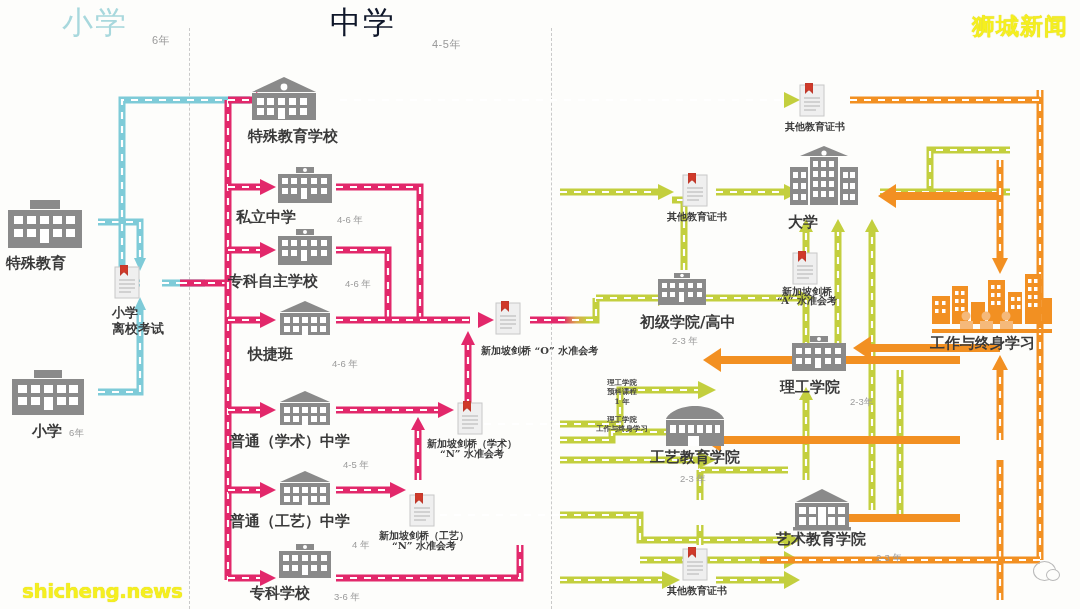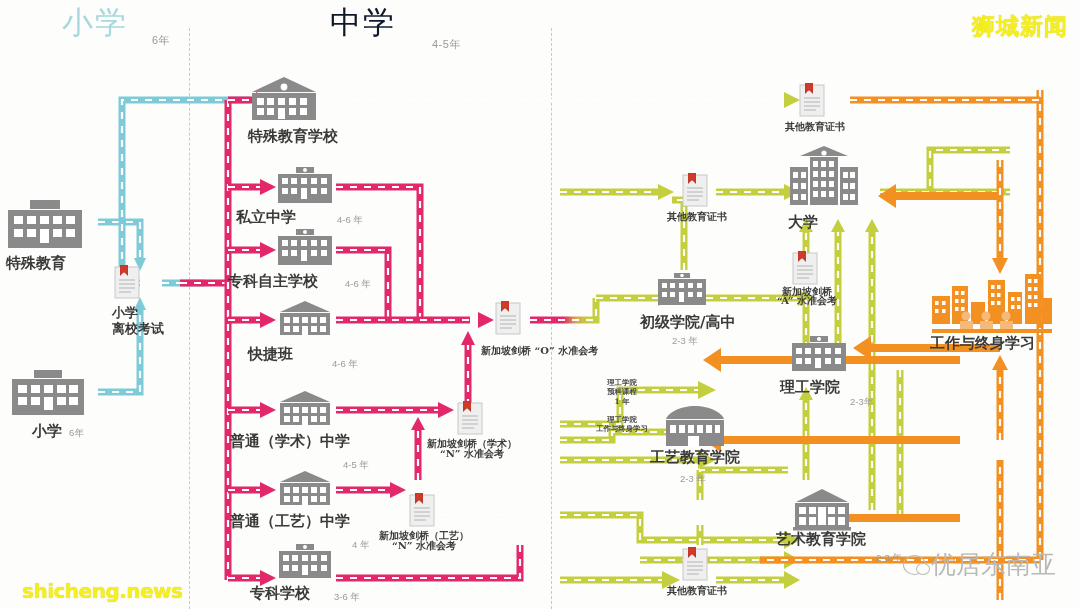--- a/index.html
+++ b/index.html
@@ -410,21 +410,20 @@
   <div class="hdr-yrs" style="left:152px;top:33px;">6年</div>
 
   <div class="hdr" style="left:330px;top:2px;color:#0f172a;">中学</div>
   <div class="hdr-yrs" style="left:432px;top:37px;">4-5年</div>
 
 
   <div class="wm wm-yellow" style="right:12px;top:11px;font-size:23px;letter-spacing:1px;">狮城新闻</div>
   <div class="wm wm-yellow" style="left:22px;bottom:6px;font-size:20px;font-family:'DejaVu Sans',sans-serif;letter-spacing:-0.5px;">shicheng.news</div>
   <div class="wm-br" style="right:24px;bottom:28px;">
     <span class="wechat"></span>
-    <span>优居东南亚</span>
   </div>
 
   <div class="node" style="left:6px;top:198px;width:100px;">
     <svg width="78" height="52" viewBox="0 0 78 52">
       <rect x="24" y="2" width="30" height="9" fill="#8a8a8a"></rect>
       <rect x="2" y="12" width="74" height="38" fill="#8a8a8a"></rect>
       <g fill="#fff">
         <rect x="8" y="18" width="9" height="8"></rect>
           <rect x="21" y="18" width="9" height="8"></rect>
         <rect x="34" y="18" width="9" height="8"></rect>

